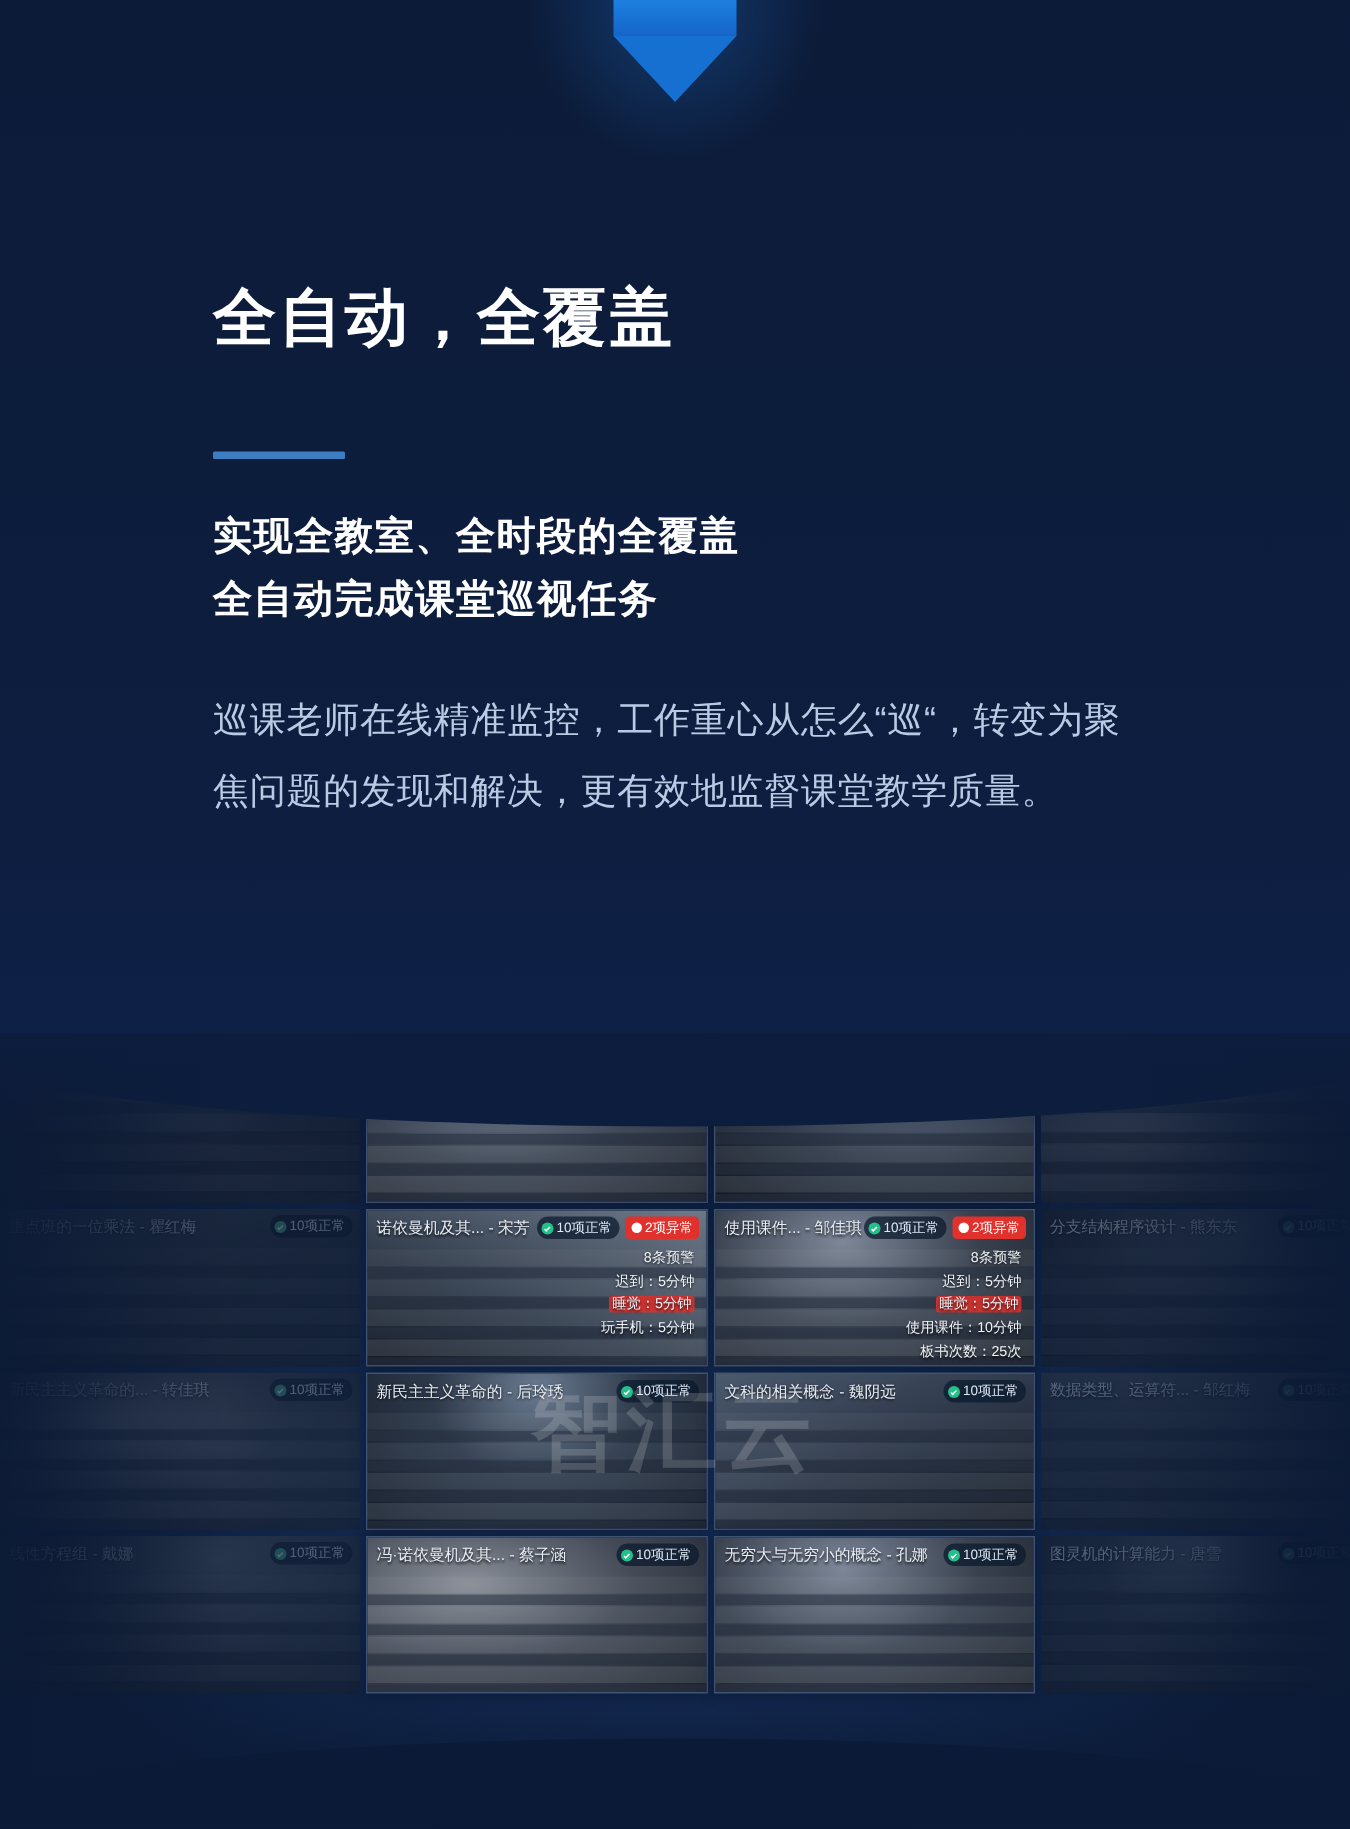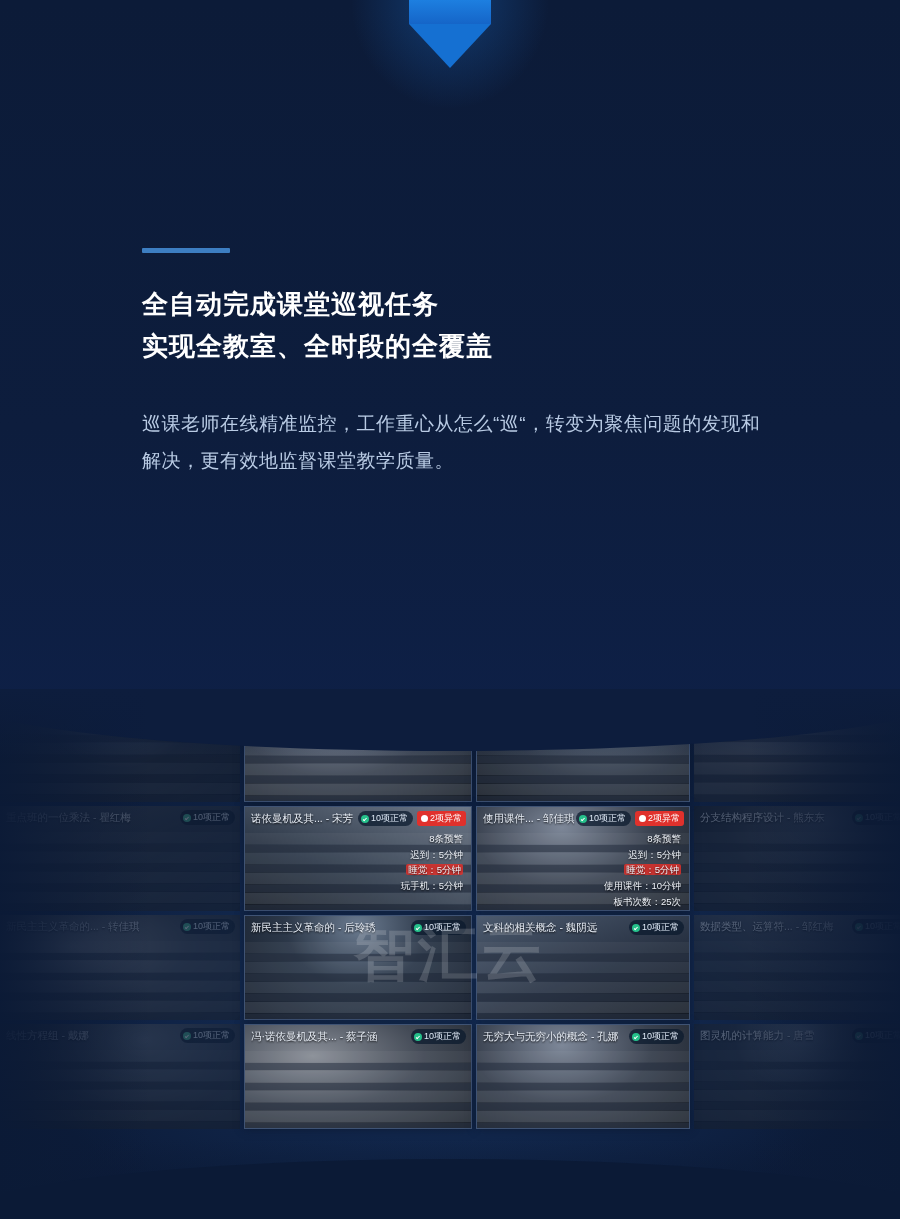--- a/index.html
+++ b/index.html
@@ -86,21 +86,21 @@
   .sub {
     font-size: 26px;
     font-weight: bold;
     color: #ffffff;
     line-height: 1.62;
     letter-spacing: 1px;
     margin: 0;
   }
   .para {
     margin-top: 38px;
-    font-size: 19px;
+    font-size: 24px;
     line-height: 1.95;
     color: #b9cbe4;
     letter-spacing: 0.5px;
     max-width: 620px;
   }
 
   
   .wall {
     position: absolute;
     left: 0;
@@ -345,23 +345,24 @@
 
 <div id="page">
 
   <div class="arrow-glow"></div>
   <div class="arrow-wrap">
     <div class="arrow-bar b1"></div>
     <div class="arrow-tri"></div>
   </div>
 
   <div class="content">
+    <h1 class="headline">全自动，全覆盖</h1>
     <div class="rule"></div>
+    <p class="sub">实现全教室、全时段的全覆盖</p>
     <p class="sub">全自动完成课堂巡视任务</p>
-    <p class="sub">实现全教室、全时段的全覆盖</p>
     <p class="para">巡课老师在线精准监控，工作重心从怎么“巡“，转变为聚焦问题的发现和解决，更有效地监督课堂教学质量。</p>
   </div>
 
   <div class="wall">
     <div class="wall-bg"></div>
     <div class="grid" id="wall-grid">
         <div class="cell side">
           <div class="photo p1">
             <div class="desk-row" style="top: 26px; opacity: 0.18;"></div>
             <div class="chair-row" style="top: 38px;"></div>

